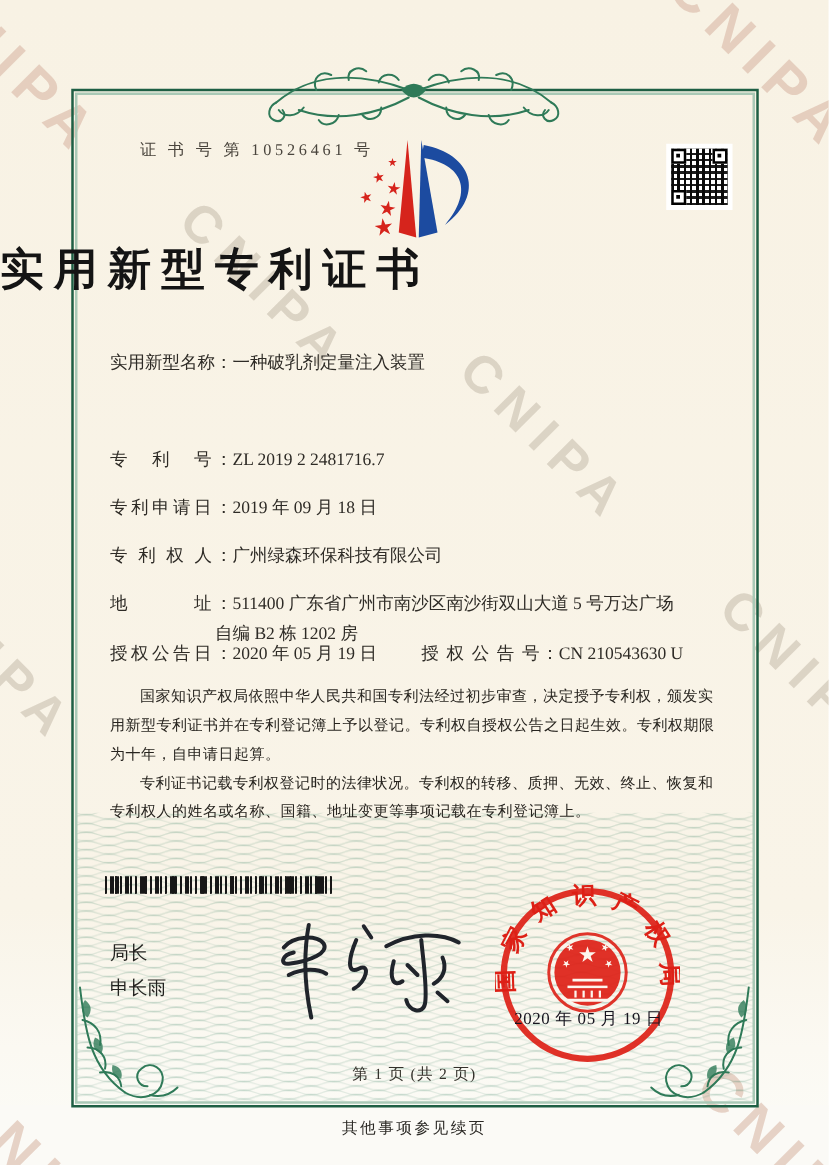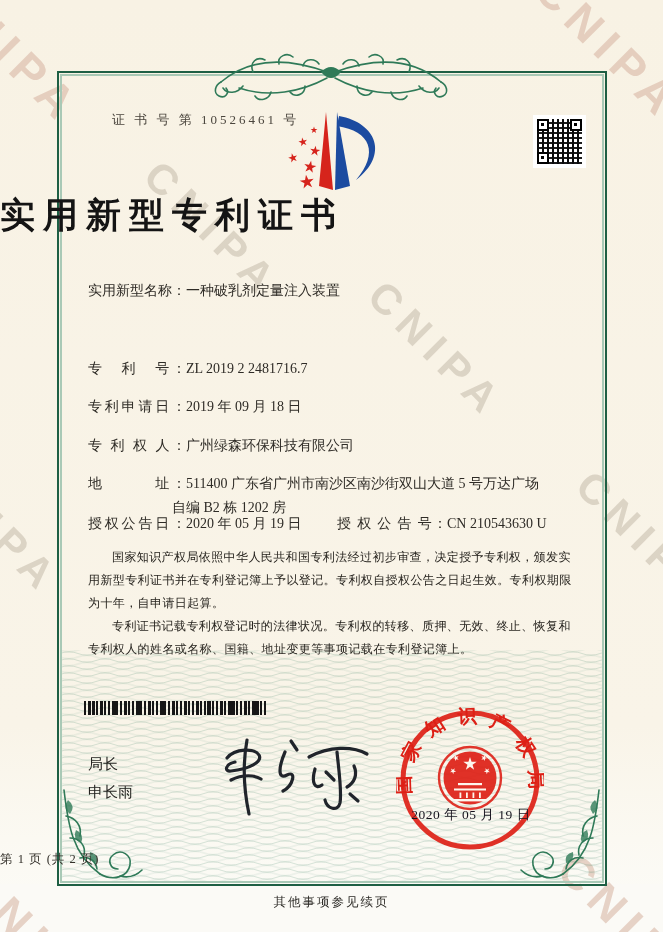--- a/index.html
+++ b/index.html
@@ -45,27 +45,27 @@
   
   .bodytext{position:absolute;left:88px;top:546px;width:492px;font-size:12px;
             line-height:23px;color:#27241f;letter-spacing:.4px;}
   .bodytext p{margin:0;text-indent:2em;}
   
   .barcode{position:absolute;left:84px;top:701px;width:183px;height:14px;
       background:
        repeating-linear-gradient(90deg,#161616 0 2px,transparent 2px 4px),
        repeating-linear-gradient(90deg,#161616 0 1px,transparent 1px 6px),
        repeating-linear-gradient(90deg,transparent 0 8px,#161616 8px 11px,transparent 11px 23px);}
-  .officer{position:absolute;left:88px;top:750px;font-family:Liberation Sans, sans-serif;
+  .officer{position:absolute;left:88px;top:750px;font-family:Liberation Mono, monospace;
            font-size:15px;line-height:28px;color:#22221f;}
   .signature{position:absolute;left:213px;top:728px;width:160px;height:92px;}
   .seal{position:absolute;left:396px;top:706px;width:148px;height:148px;}
   .seal-date{position:absolute;left:400px;top:806px;width:142px;text-align:center;
              font-size:13.5px;color:#17141f;letter-spacing:.5px;z-index:6;}
-  .page-no{position:absolute;left:0;top:851px;width:663px;text-align:left;
+  .page-no{position:absolute;left:0;top:851px;width:663px;text-align:center;
            font-size:12.5px;letter-spacing:1px;color:#33302a;}
   .footer-note{position:absolute;left:0;top:894px;width:663px;text-align:center;
                font-size:12.5px;letter-spacing:2px;color:#2c2a26;z-index:2;}
   .z1{z-index:1}.z2{z-index:2}.z3{z-index:3}.z4{z-index:4}.z5{z-index:5}
 </style>
 </head>
 <body>
 
 <div class="page">
 

